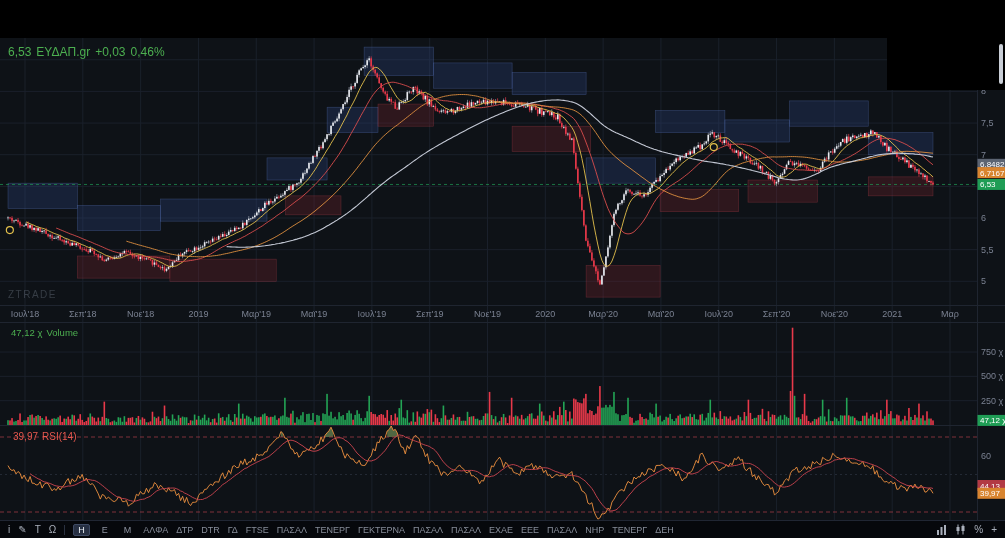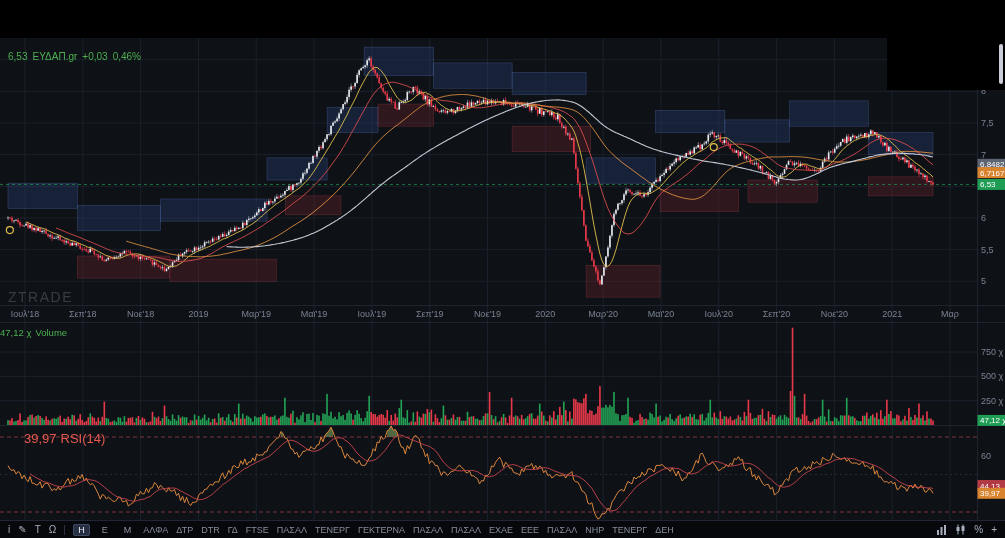--- a/index.html
+++ b/index.html
@@ -2,26 +2,26 @@
 <html><head>
 <meta charset="utf-8">
 <style>
   *{margin:0;padding:0;box-sizing:border-box}
   html,body{background:#000;font-family:"Liberation Sans",sans-serif}
   #app{position:relative;width:1005px;height:538px;background:#0e1217;overflow:hidden}
   #topbar{position:absolute;top:0;left:0;width:1005px;height:38px;background:#000}
   #chart-wrap{position:absolute;top:38px;left:0;width:1005px;height:482px}
   #chart{position:absolute;top:0;left:0;font-family:"Liberation Sans",sans-serif}
   .legend{position:absolute;pointer-events:none;white-space:nowrap}
-  #legend-main{top:13px;left:8px;color:#4caf50;font-size:10px}
+  #legend-main{top:7px;left:8px;color:#4caf50;font-size:12px}
   #legend-main span{margin-right:5px}
-  #watermark{top:251px;left:8px;color:rgba(130,140,155,0.35);font-size:14px;letter-spacing:1.5px}
-  #legend-vol{top:289px;left:0;color:#4caf50;font-size:9.5px}
+  #watermark{top:251px;left:8px;color:rgba(130,140,155,0.35);font-size:10px;letter-spacing:1.5px}
+  #legend-vol{top:289px;left:11px;color:#4caf50;font-size:9.5px}
   #legend-vol span{margin-right:4px}
-  #legend-rsi{top:393px;left:24px;color:#e8584f;font-size:13px}
+  #legend-rsi{top:393px;left:13px;color:#e8584f;font-size:10px}
   #legend-rsi span{margin-right:4px}
   #overlay-box{position:absolute;top:0;right:0;width:118px;height:90px;background:#000}
   #scroll-thumb{position:absolute;top:44px;right:2px;width:4px;height:40px;background:#c9ced6;border-radius:2px;cursor:pointer}
   #toolbar{position:absolute;left:0;bottom:0;width:1005px;height:18px;background:#06080c;border-top:1px solid #202633;display:flex;align-items:center;gap:8px;padding:0 8px;font-size:9px;color:#8d93a0;white-space:nowrap;overflow:hidden}
   .tb-icon{font-size:10px;color:#aab0bb;cursor:pointer}
   .tb-sep{width:1px;height:10px;background:#2a3140}
   .tb-tf{padding:0 4px;border-radius:2px;cursor:pointer}
   .tb-tf.active{background:#273043;color:#eef1f6;border:1px solid #3e4a63}
   .tb-ticker{color:#878d99;cursor:pointer}
   .tb-space{flex:1}

